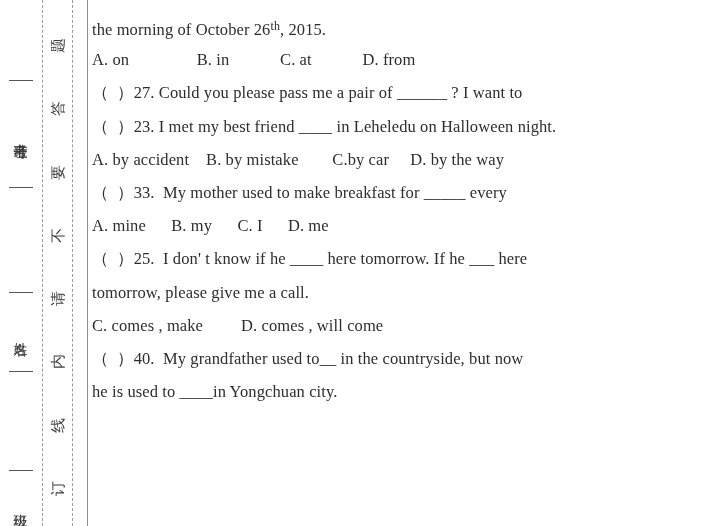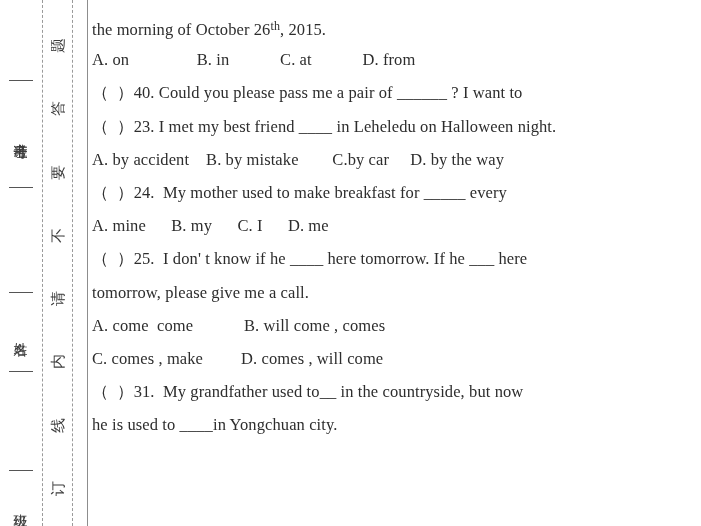--- a/index.html
+++ b/index.html
@@ -185,27 +185,26 @@
     </div>
   </div>
 
   <div id="question-body">
 
     <div class="q-line" id="q-line-clipped"></div>
 
     <div class="q-line q-stem"><span>the morning of October 26</span><sup>th</sup><span>, 2015.</span></div>
 
     <div class="q-line q-options">A. on                B. in            C. at            D. from</div>
-    <div class="q-line q-stem">（  ）40. Could you please pass me a pair of ______ ? I want to</div>
+    <div class="q-line q-stem">（  ）27. Could you please pass me a pair of ______ ? I want to</div>
     <div class="q-line q-stem">（  ）23. I met my best friend ____ in Leheledu on Halloween night.</div>
     <div class="q-line q-options">A. by accident    B. by mistake        C.by car     D. by the way</div>
-    <div class="q-line q-stem">（  ）24.  My mother used to make breakfast for _____ every</div>
+    <div class="q-line q-stem">（  ）33.  My mother used to make breakfast for _____ every</div>
     <div class="q-line q-options">A. mine      B. my      C. I      D. me</div>
     <div class="q-line q-stem">（  ）25.  I don' t know if he ____ here tomorrow. If he ___ here</div>
     <div class="q-line q-stem">tomorrow, please give me a call.</div>
-    <div class="q-line q-options">A. come  come            B. will come , comes</div>
     <div class="q-line q-options">C. comes , make         D. comes , will come</div>
-    <div class="q-line q-stem">（  ）31.  My grandfather used to__ in the countryside, but now</div>
+    <div class="q-line q-stem">（  ）40.  My grandfather used to__ in the countryside, but now</div>
     <div class="q-line q-stem">he is used to ____in Yongchuan city.</div>
 
   </div>
 
 </div>
 
 </body></html>

